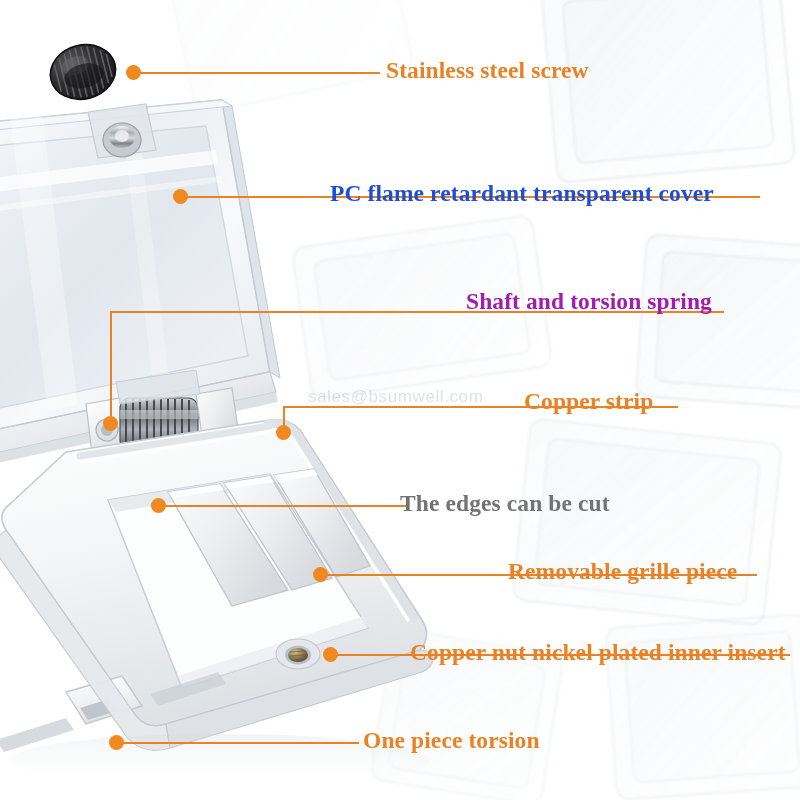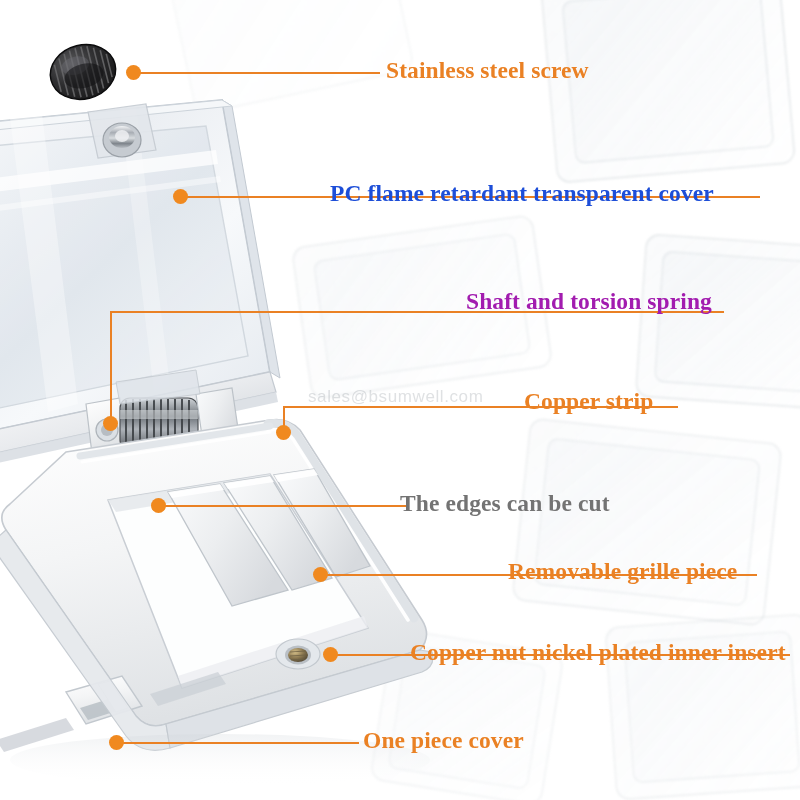--- a/index.html
+++ b/index.html
@@ -287,17 +287,17 @@
         <div class="lbl" style="left: 489px; top: 558px; color: rgb(234, 129, 36); margin-left: 19px;">Removable grille piece</div>
       </div>
       <div class="callout">
         <div class="ln h" style="left: 330px; top: 654px; width: 460px; background: rgb(234, 129, 36);"></div>
         <div class="dot" style="left: 322.5px; top: 646.5px; background: rgb(240, 137, 31);"></div>
         <div class="lbl" style="left: 410px; top: 639px; color: rgb(234, 129, 36);">Copper nut nickel plated inner insert</div>
       </div>
       <div class="callout">
         <div class="ln h" style="left: 116px; top: 742px; width: 243px; background: rgb(234, 129, 36);"></div>
         <div class="dot" style="left: 108.5px; top: 734.5px; background: rgb(240, 137, 31);"></div>
-        <div class="lbl" style="left: 363px; top: 727px; color: rgb(234, 129, 36);">One piece cover</div>
+        <div class="lbl" style="left: 363px; top: 727px; color: rgb(234, 129, 36);">One piece torsion</div>
       </div>
     </div>
 
 </div>
 
 </body></html>

